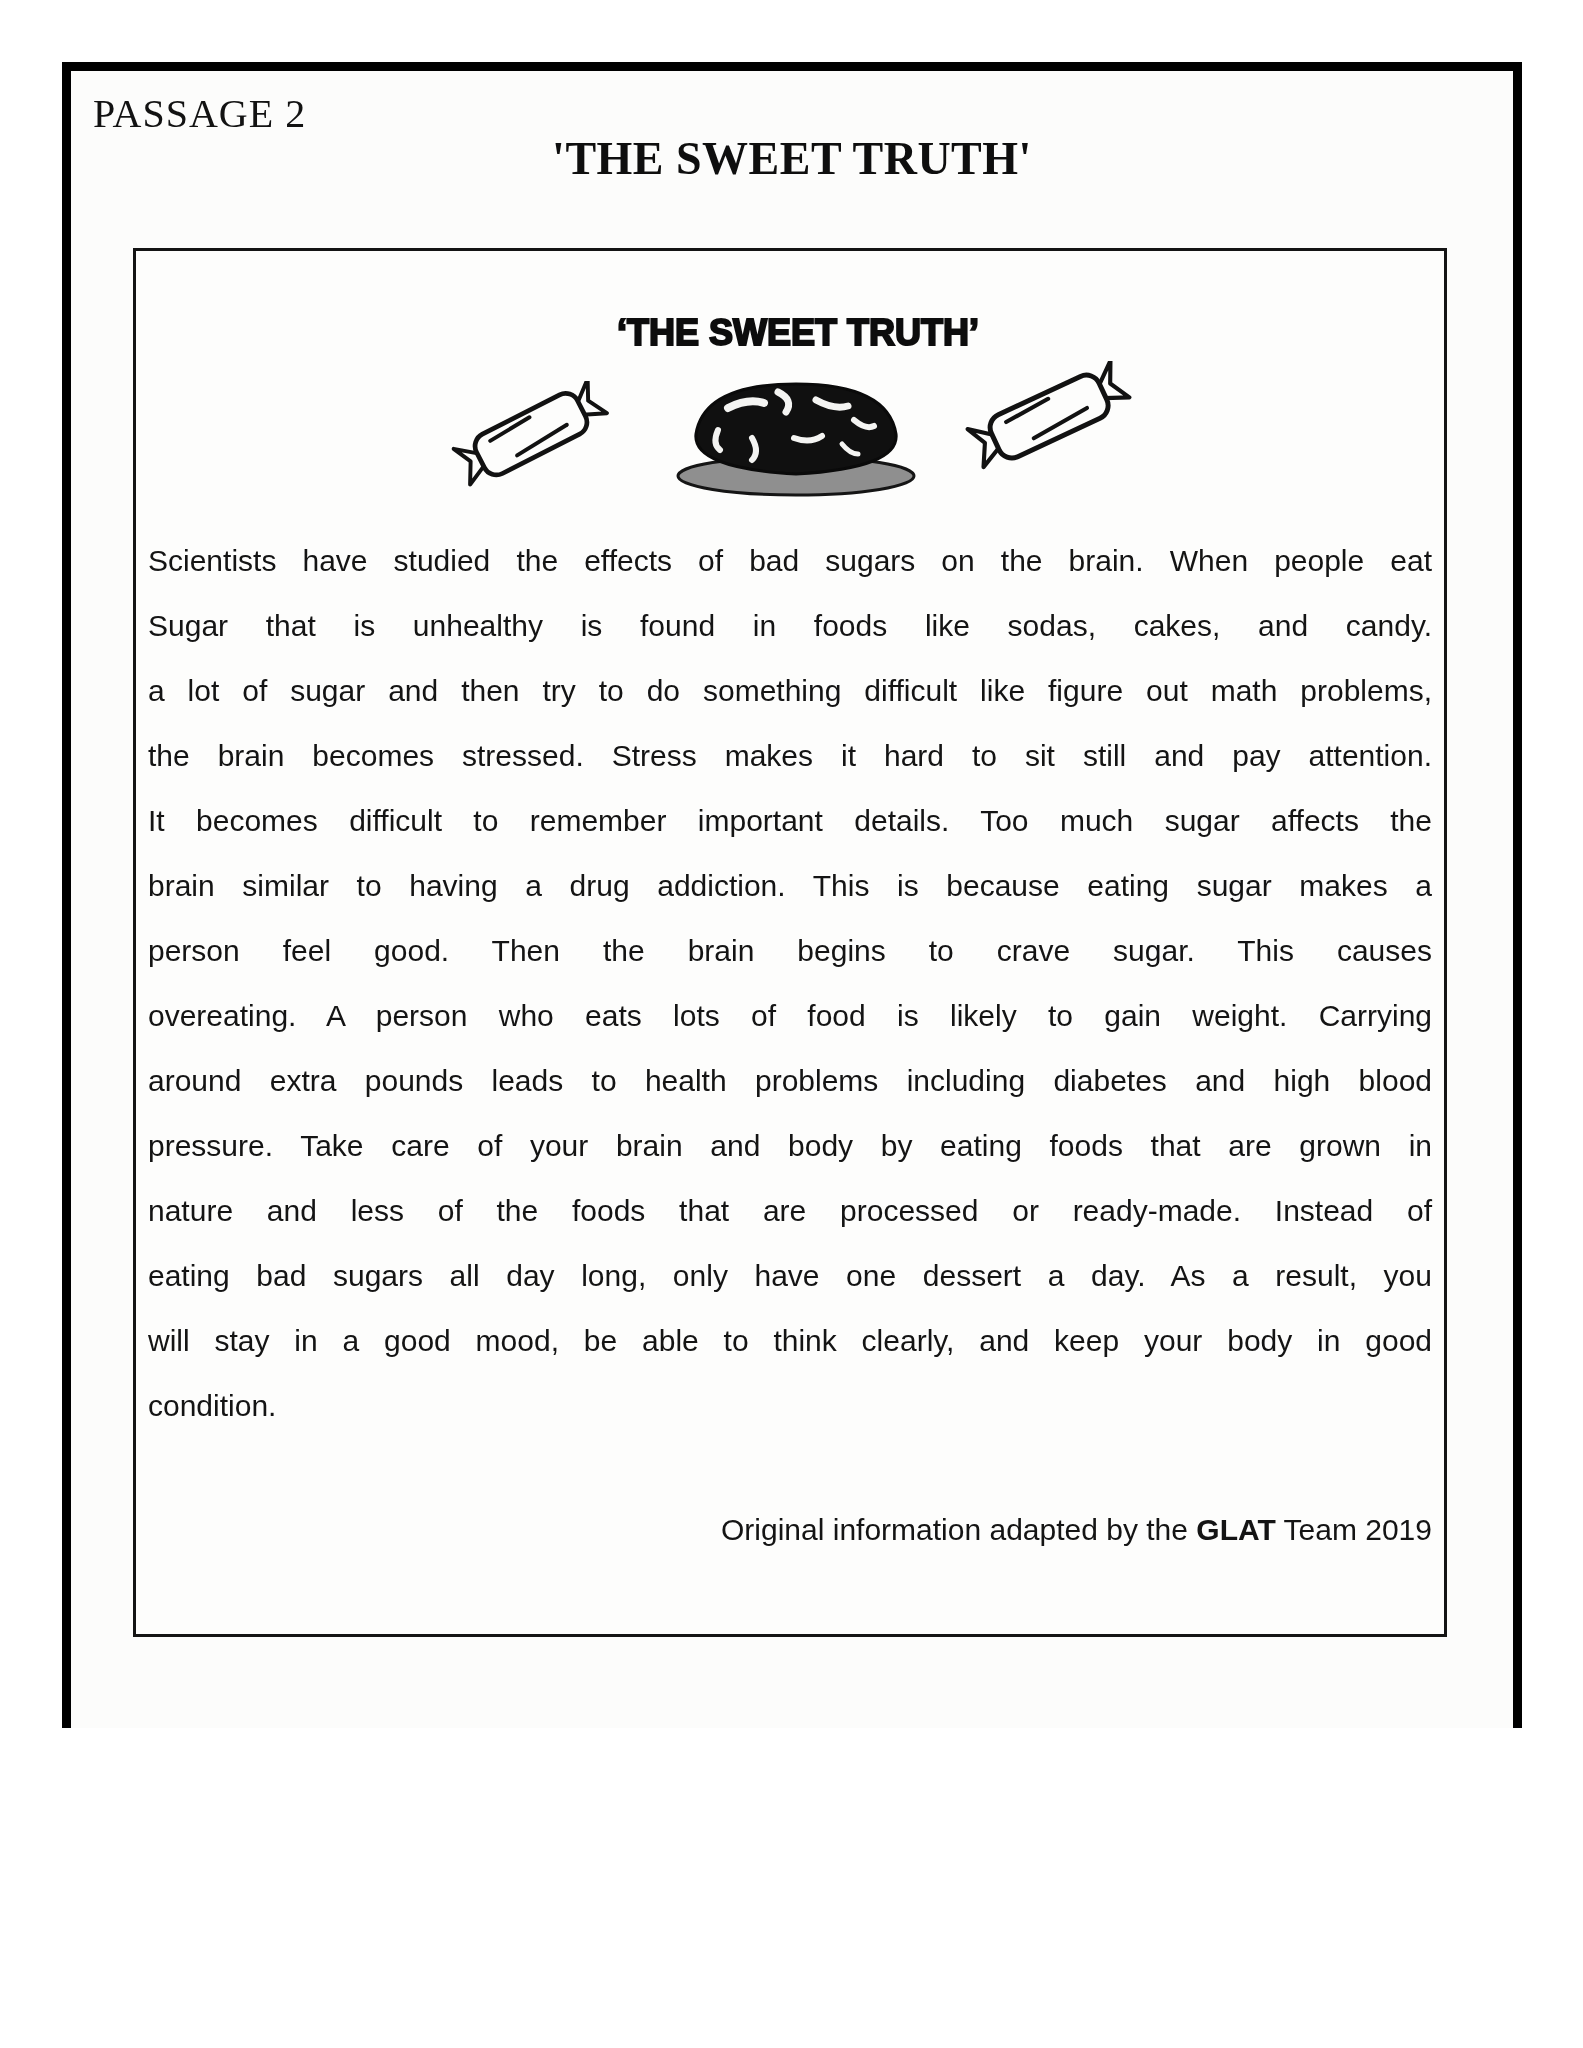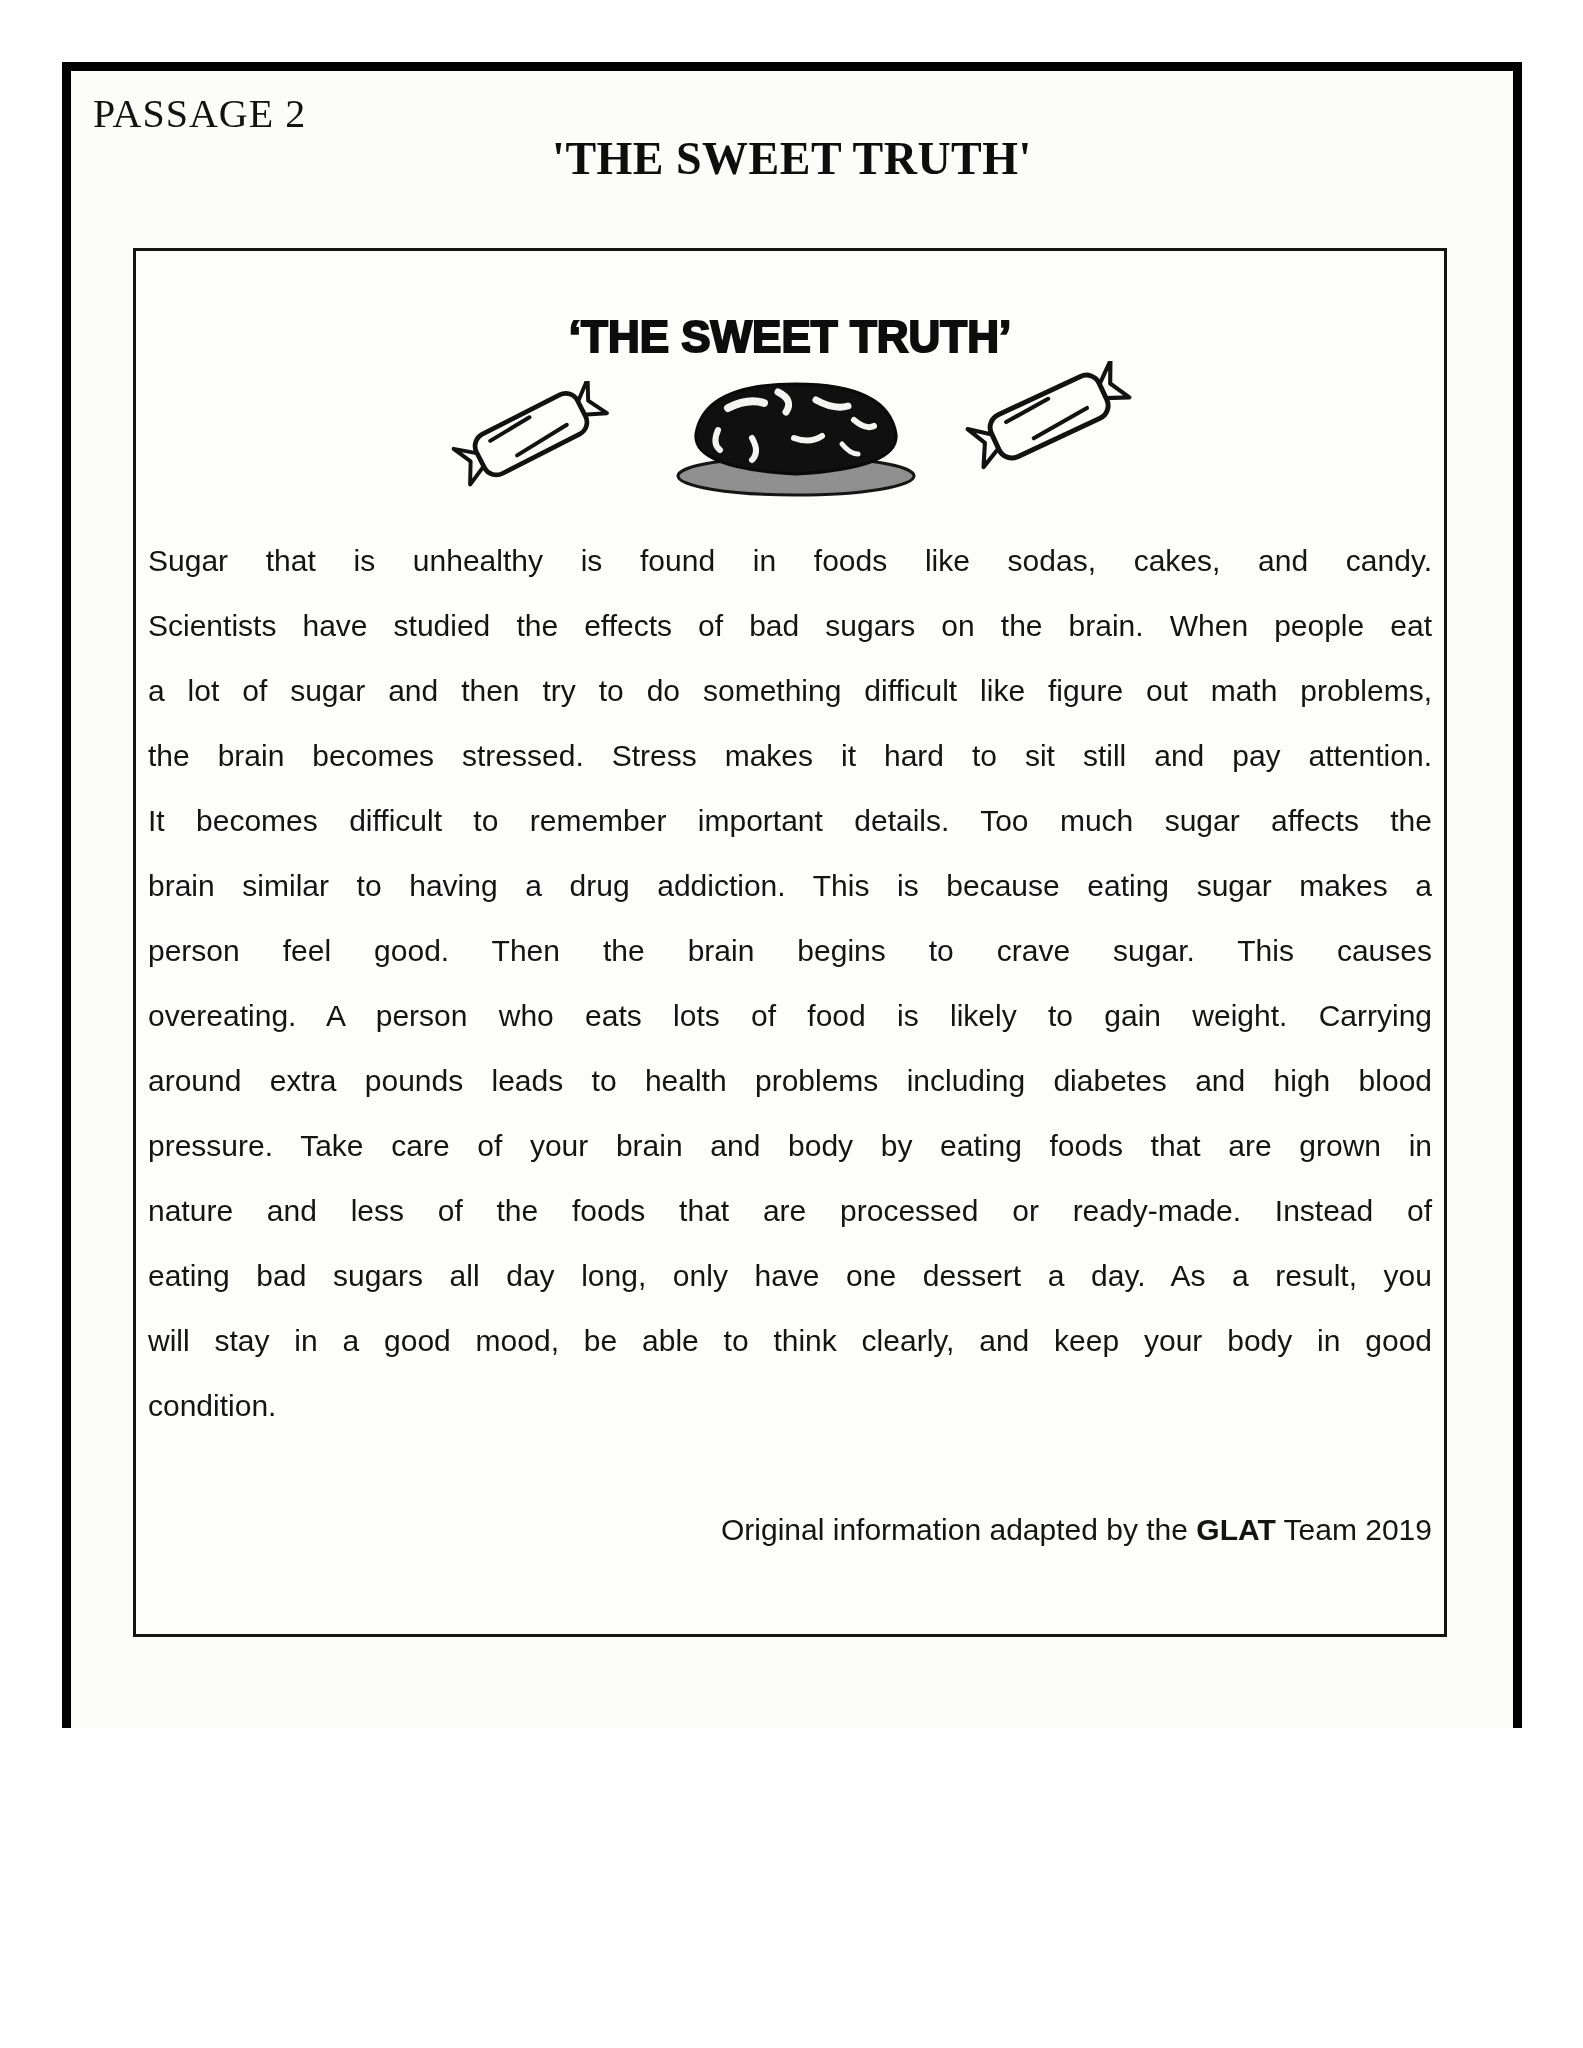--- a/index.html
+++ b/index.html
@@ -21,22 +21,23 @@
     font-family:"Liberation Serif",serif;font-weight:700;font-size:46px;color:#0e0e0e;
     letter-spacing:0.5px;
   }
   
   .passage-box{
     position:absolute;left:133px;top:248px;width:1314px;height:1389px;
     border:3px solid #141414;background:#fdfdfc;box-sizing:border-box;
   }
   .box-title{
     position:absolute;left:133px;top:312px;width:1314px;text-align:center;
-    font-size:44px;font-weight:700;color:#0d0d0d;-webkit-text-stroke:2px #0d0d0d;
+    font-size:36px;font-weight:700;color:#0d0d0d;-webkit-text-stroke:2px #0d0d0d;
     letter-spacing:0px;
+    padding-left:8px;
   }
   .illustration{position:absolute;}
   .candy-left{left:446px;top:381px;width:180px;height:126px;}
   .cake{left:666px;top:376px;width:260px;height:124px;}
   .candy-right{left:960px;top:361px;width:188px;height:132px;}
   
   .paragraph{
     position:absolute;left:148px;top:528px;width:1284px;
   }
   .pline{
@@ -105,22 +106,22 @@
     <g transform="rotate(-25 110 80)">
       <path d="M40,58 L14,38 L26,62 L12,88 L40,74 Z" fill="#fdfdfc" stroke="#121212" stroke-width="5" stroke-linejoin="round"></path>
       <path d="M180,58 L206,36 L194,61 L208,86 L180,74 Z" fill="#fdfdfc" stroke="#121212" stroke-width="5" stroke-linejoin="round"></path>
       <rect x="38" y="38" width="144" height="56" rx="17" fill="#fdfdfc" stroke="#121212" stroke-width="6"></rect>
       <path d="M60,50 L118,46" fill="none" stroke="#121212" stroke-width="5" stroke-linecap="round"></path>
       <path d="M82,82 L156,76" fill="none" stroke="#121212" stroke-width="5" stroke-linecap="round"></path>
     </g>
   </svg>
 
   <div class="paragraph">
+      <div class="pline">Scientists have studied the effects of bad sugars on the brain.  When people eat</div>
       <div class="pline">Sugar that is unhealthy is found in foods like sodas, cakes, and candy.</div>
-      <div class="pline">Scientists have studied the effects of bad sugars on the brain.  When people eat</div>
       <div class="pline">a lot of sugar and then try to do something difficult like figure out math problems,</div>
       <div class="pline">the brain becomes stressed.  Stress makes it hard to sit still and pay attention.</div>
       <div class="pline">It becomes difficult to remember important details.  Too much sugar affects the</div>
       <div class="pline">brain similar to having a drug addiction.  This is because eating sugar makes a</div>
       <div class="pline">person feel good.  Then the brain begins to crave sugar.  This causes</div>
       <div class="pline">overeating.  A person who eats lots of food is likely to gain weight.  Carrying</div>
       <div class="pline">around extra pounds leads to health problems including diabetes and high blood</div>
       <div class="pline">pressure.  Take care of your brain and body by eating foods that are grown in</div>
       <div class="pline">nature and less of the foods that are processed or ready-made.  Instead of</div>
       <div class="pline">eating bad sugars all day long, only have one dessert a day.  As a result, you</div>

